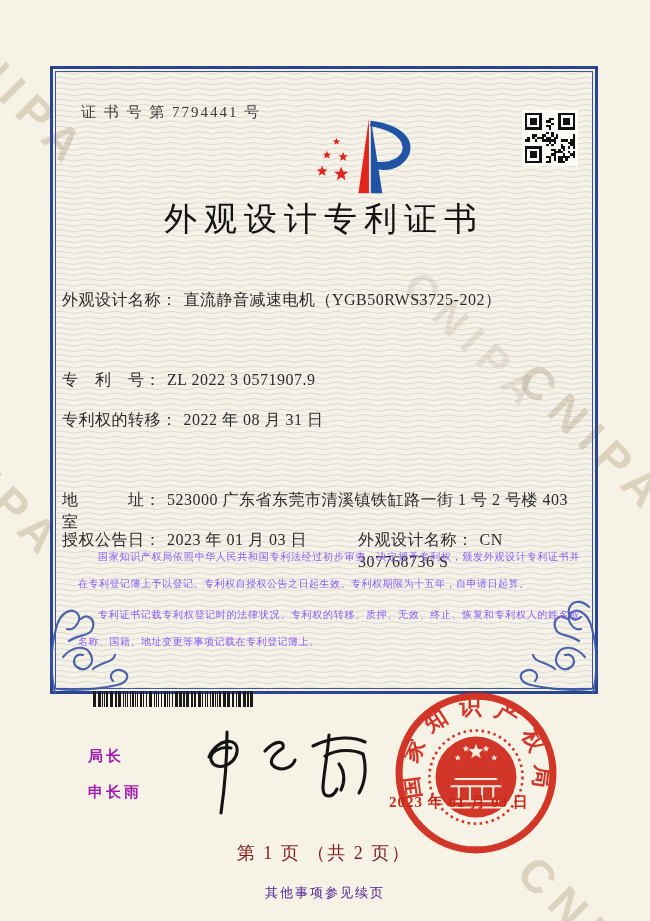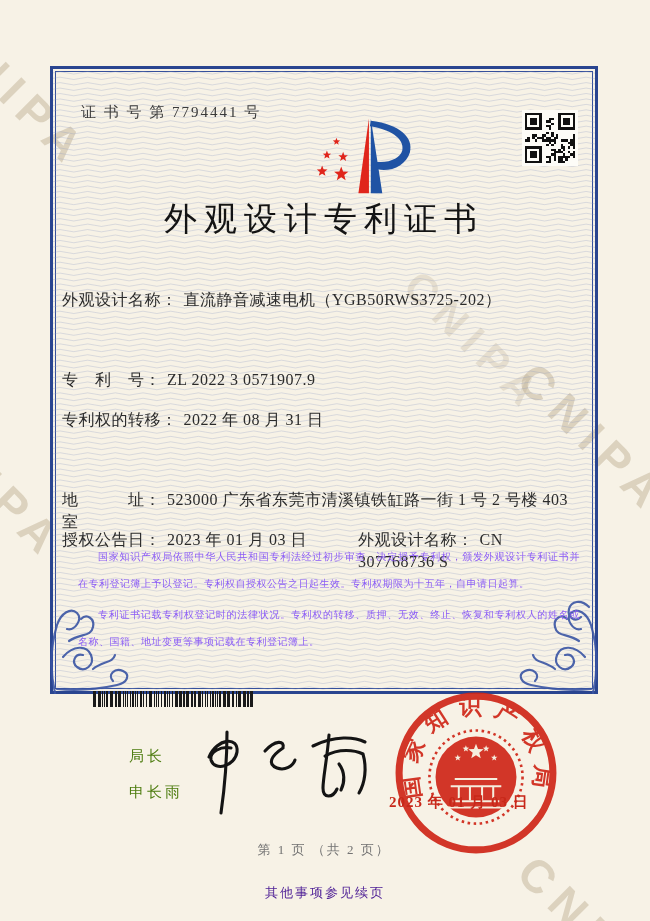--- a/index.html
+++ b/index.html
@@ -29,29 +29,29 @@
   .row .val{margin-left:6px;}
   .row .pair-right{position:absolute;left:296px;top:0;}
   
   .para{position:absolute;left:25px;width:502px;font-size:10px;line-height:27px;
         text-indent:2em;text-align:justify;letter-spacing:0.5px;color:#8b5cf6;}
   
   .barcode{position:absolute;left:40px;top:622px;width:166px;height:16px;}
   .barcode svg{width:100%;height:100%;display:block;}
   
   .signer{position:absolute;left:35px;font-family:"Liberation Sans",sans-serif;
-          font-size:15px;font-weight:400;letter-spacing:3px;color:#4d7c0f;margin-left:41px;}
+          font-size:15px;font-weight:700;letter-spacing:3px;color:#a21caf;}
   .signature{position:absolute;left:132px;top:656px;width:200px;height:100px;}
   
   .seal{position:absolute;left:339px;top:620px;width:168px;height:168px;z-index:4;
         mix-blend-mode:multiply;opacity:0.93;}
   .seal-date{position:absolute;left:336px;top:724px;width:180px;z-index:5;
              color:#c8281a;font-weight:700;font-size:15px;letter-spacing:1px;}
   .page-info{position:absolute;left:0;top:772px;width:100%;text-align:center;
-             font-size:13px;letter-spacing:2px;color:#737373;}
+             font-size:18px;letter-spacing:2px;color:#7f1d1d;}
   .cont-note{position:absolute;left:0;top:884px;width:100%;text-align:center;z-index:2;
              font-size:13px;letter-spacing:2px;color:#4c1d95;}
 </style>
 </head>
 <body>
 
 <div class="page">
 
   <div class="wm" style="left:-34px;top:6px;">CNIPA</div>
   <div class="wm faint" style="left:428px;top:262px;">CNIPA</div>

